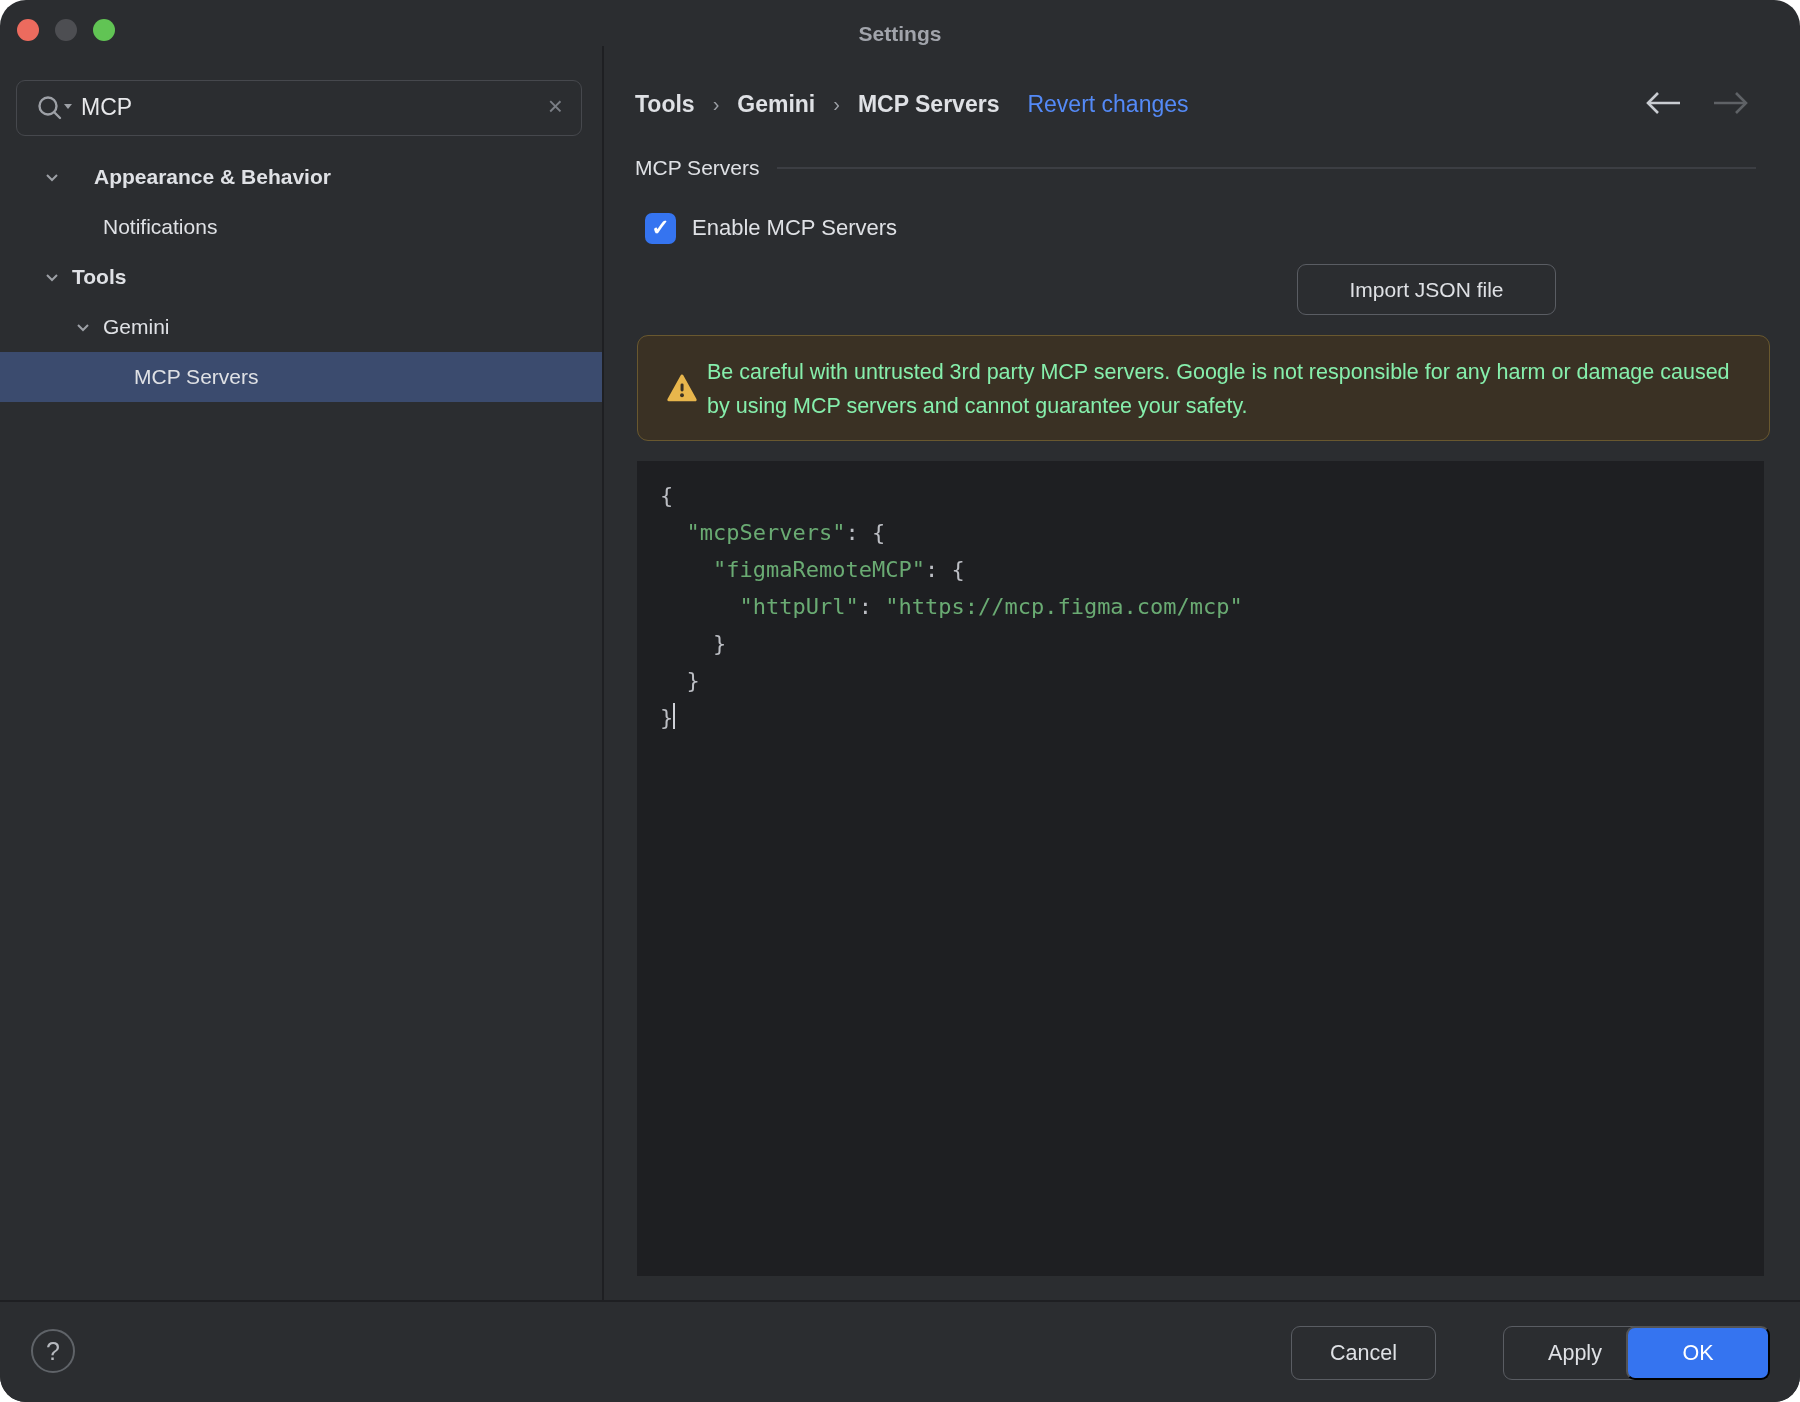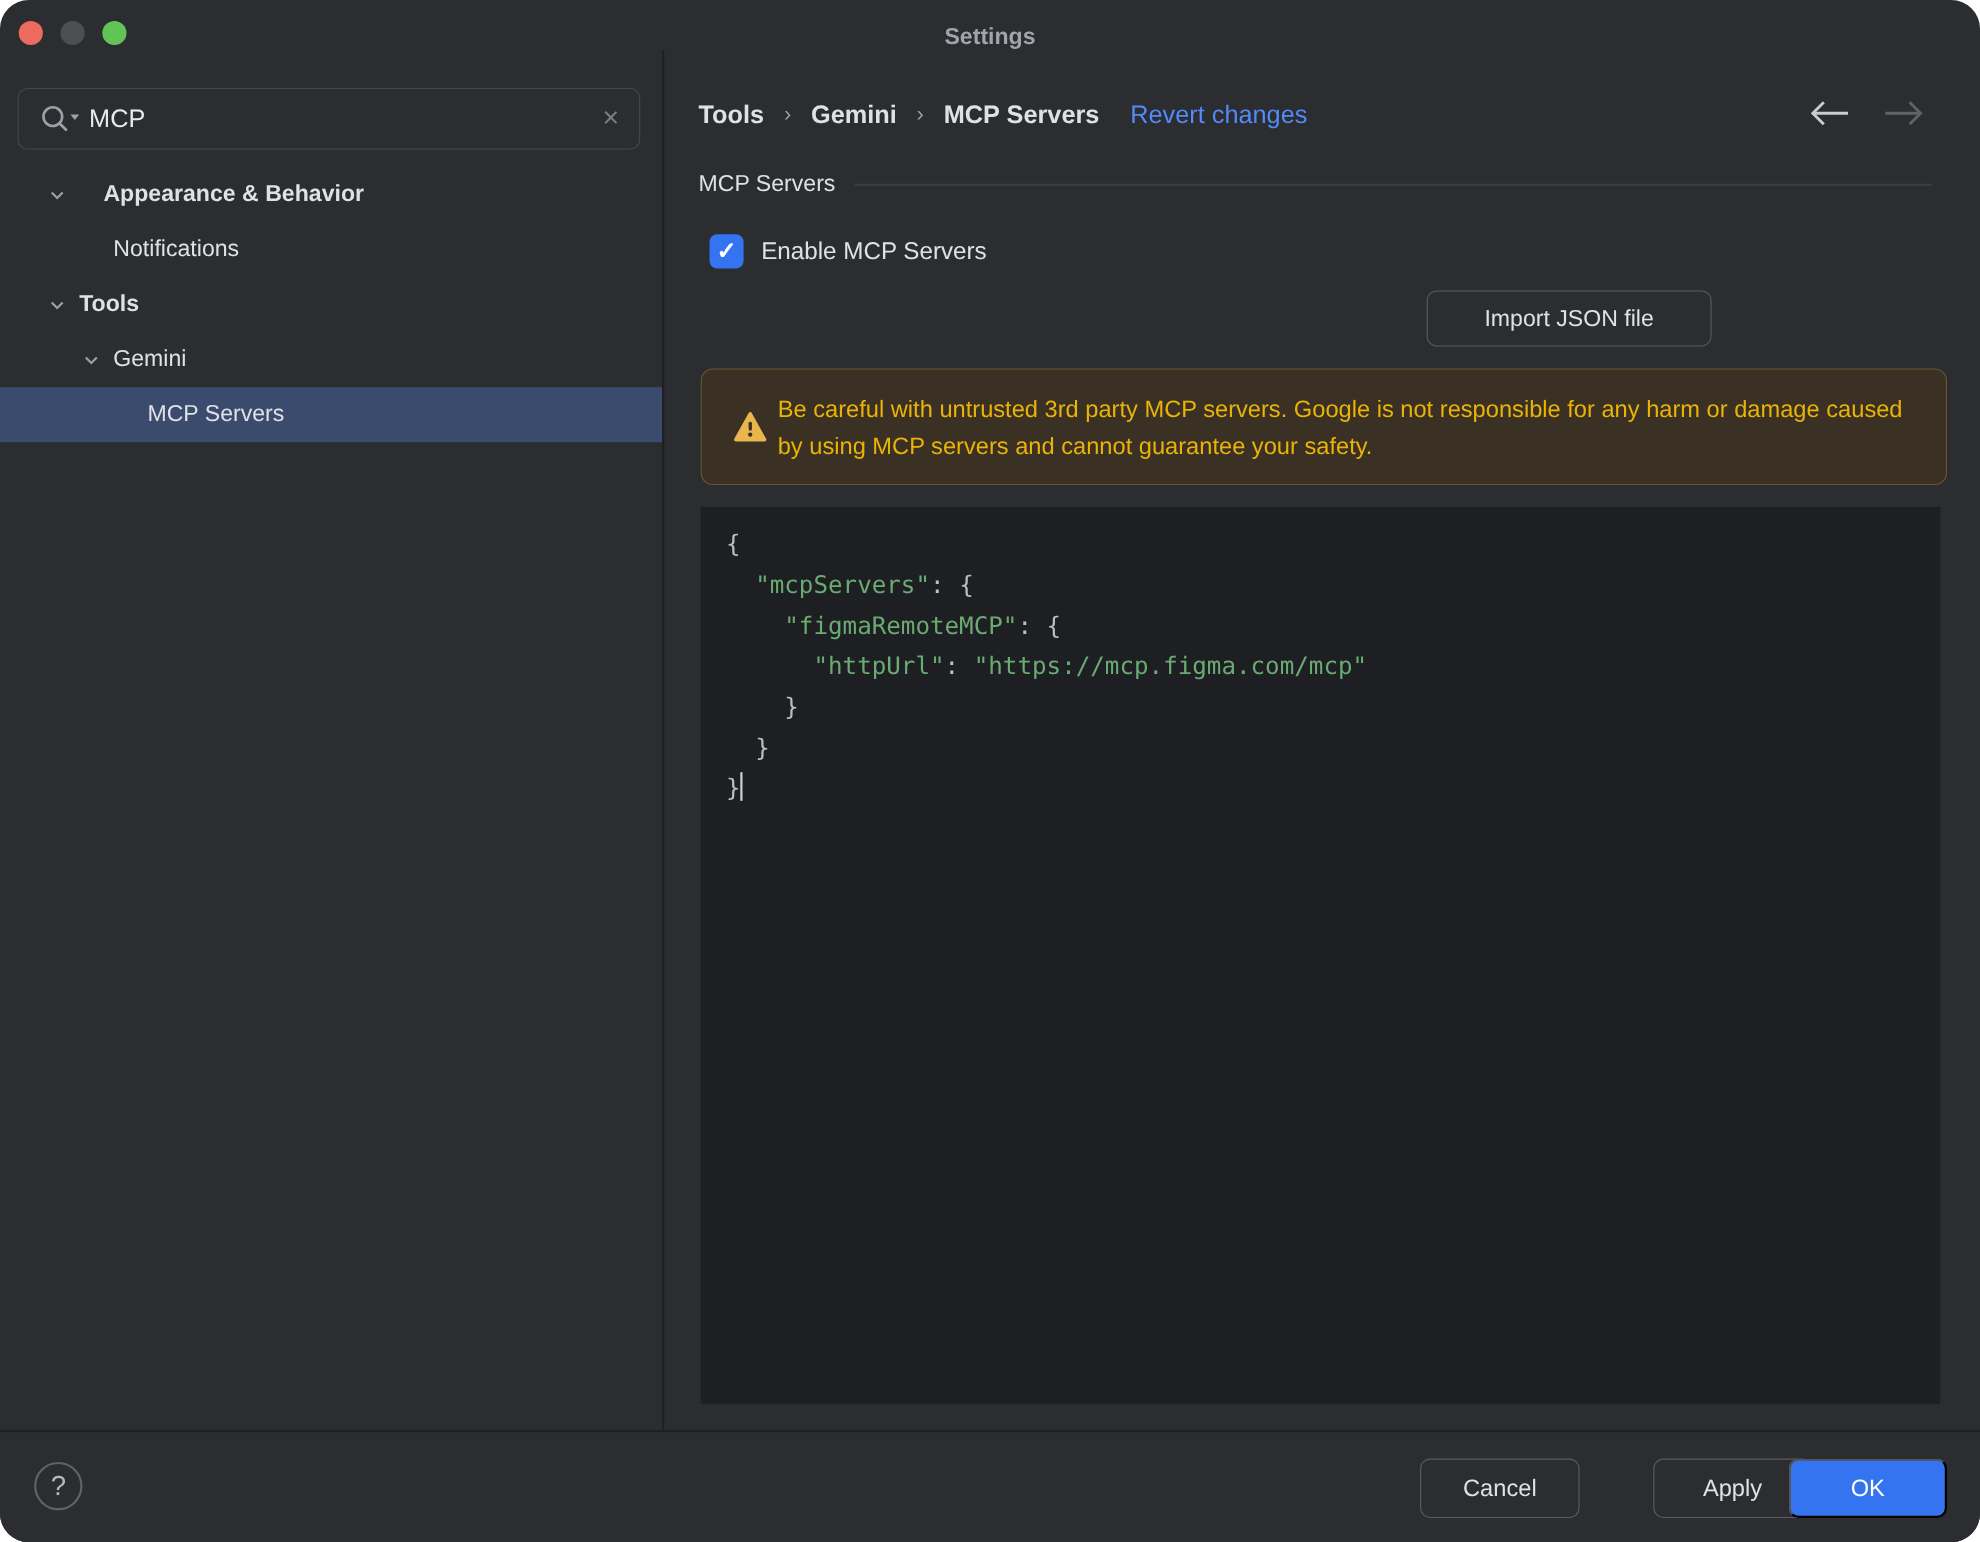--- a/index.html
+++ b/index.html
@@ -47,21 +47,21 @@
   .enable-row{position:absolute;left:41px;top:166px;height:32px;display:flex;align-items:center;gap:16px;}
   .checkbox{width:31px;height:31px;background:#3574F0;border-radius:7px;display:flex;align-items:center;justify-content:center;color:#FFFFFF;font-size:22px;font-weight:bold;}
   .enable-label{font-size:22px;color:#DFE1E5;}
 
   .import-row{position:absolute;left:31px;top:218px;right:30px;height:51px;}
   .import-text{position:absolute;left:0;top:12px;font-size:22px;color:#DFE1E5;}
   .import-btn{position:absolute;left:662px;top:0;width:259px;height:51px;border:1.5px solid #5A5D63;border-radius:9px;box-sizing:border-box;color:#DFE1E5;font-size:21px;display:flex;align-items:center;justify-content:center;background:transparent;}
 
   .warn-banner{position:absolute;left:33px;top:289px;width:1133px;height:106px;background:#3A3124;border:1.5px solid #69582F;border-radius:11px;box-sizing:border-box;}
   .warn-icon{position:absolute;left:28px;top:37px;width:32px;height:30px;}
-  .warn-text{position:absolute;left:69px;top:19px;right:38px;font-size:21.5px;line-height:34px;color:#eab308;}
+  .warn-text{position:absolute;left:69px;top:19px;right:38px;font-size:21.5px;line-height:34px;color:#86efac;}
 
   .editor{position:absolute;left:33px;top:415px;width:1127px;height:815px;background:#1E1F22;}
   .code{position:absolute;left:23px;top:16px;font-family:"DejaVu Sans Mono","Liberation Mono",monospace;font-size:22px;line-height:37px;white-space:pre;}
   .code .p{color:#BCBEC4;}
   .code .k{color:#6AAB73;}
   .code .s{color:#6AAB73;}
   .caret{display:inline-block;width:2px;height:26px;background:#CED0D6;vertical-align:-4px;}
 
   
   .footer{position:absolute;left:0;right:0;bottom:0;height:100px;background:#2B2D30;border-top:2px solid #1E1F22;}

